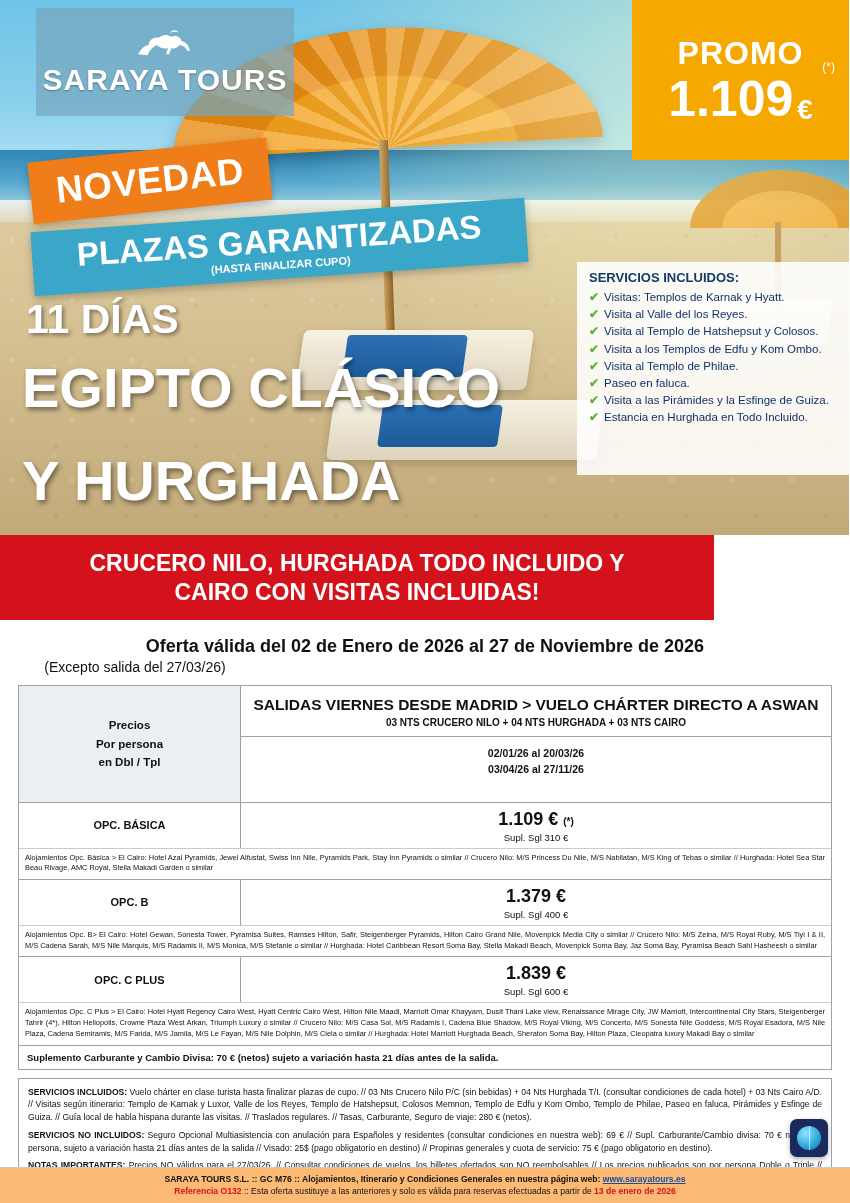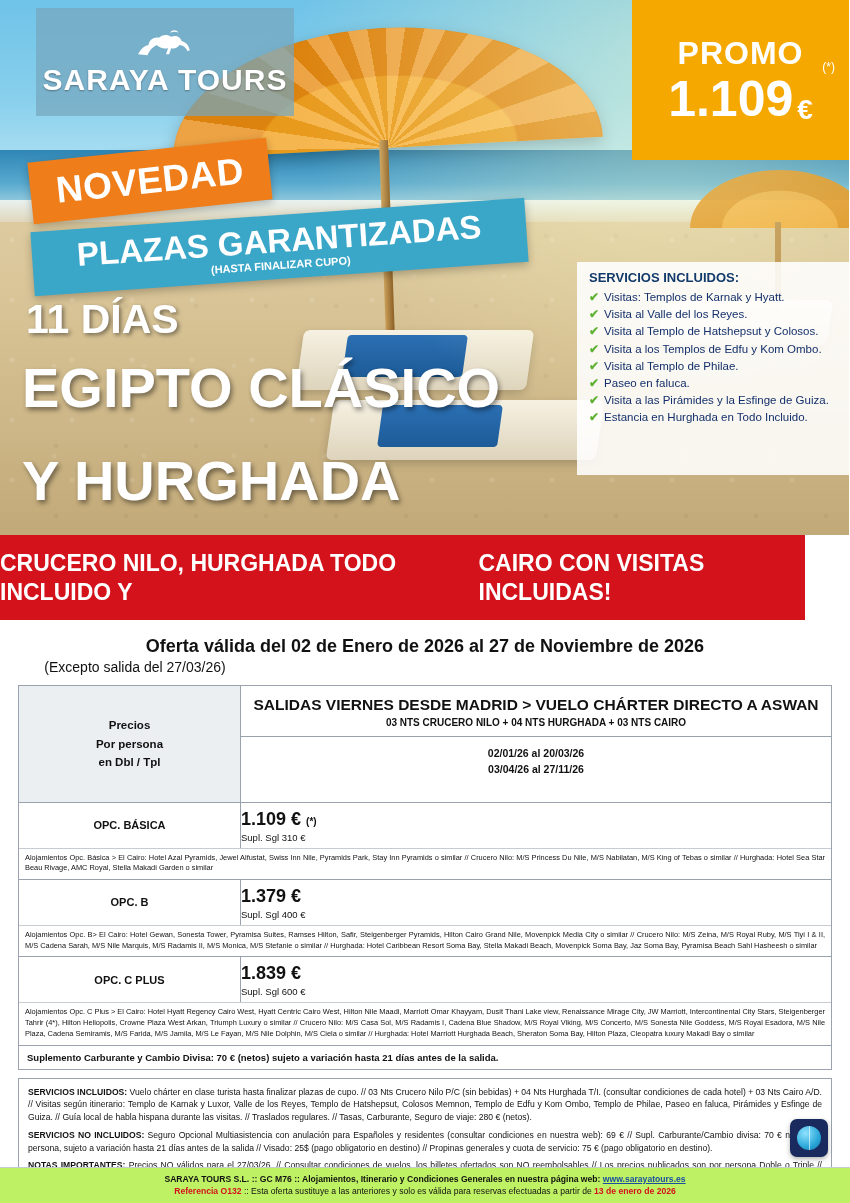--- a/index.html
+++ b/index.html
@@ -157,22 +157,22 @@
     margin:0 0 6px 0; font-size:13px; color:#123a6b; font-weight:bold;
   }
   .svc-item{
     display:flex; align-items:flex-start; gap:5px; margin-bottom:4px;
     font-size:11.5px; color:#14306b;
   }
   .check{ color:#5fb133; font-size:12px; line-height:1.1; font-weight:bold;}
 
   
   .redband{
-    position:relative; width:805px; height:85px; background:#d4121c;
-    display:flex;align-items:center;justify-content:center;
+    position:relative; width:714px; height:85px; background:#d4121c;
+    display:flex;flex-direction:column;align-items:center;justify-content:center;
   }
   .redband div{ color:#fff; font-size:23px; font-weight:bold; line-height:1.25;}
 
   
   .valid{
     text-align:center; padding-top:16px;
   }
   .valid .l1{ font-size:18px; font-weight:bold; color:#111; }
   .valid .l2{ font-size:14px; color:#111; margin-top:2px;}
 
@@ -196,21 +196,21 @@
     text-align:center; font-size:10.5px; font-weight:bold; color:#111;
     padding:9px 0 24px; line-height:1.5;
   }
   .prow{ display:flex; border-top:1px solid #9aa3ad; }
   .prow .left{
     width:222px; border-right:1px solid #9aa3ad; background:#fff;
     display:flex;align-items:center;justify-content:center;
     font-size:11px;font-weight:bold;color:#111; text-align:center;
   }
   .prow .right{
-    flex:1; padding:6px 0 5px;
+    flex:1; text-align:center; padding:6px 0 5px;
   }
   .price{ font-size:18px; font-weight:bold; color:#111;}
   .price .ast{ font-size:10px; }
   .supl{ font-size:9.5px; color:#111; margin-top:2px;}
   .hotels{
     font-size:7.4px; color:#111; line-height:1.45; padding:4px 6px 5px 6px;
     border-top:1px solid #c6ccd2; text-align:justify;
   }
   .carb{
     font-size:9.5px; font-weight:bold; color:#111; padding:6px 8px;
@@ -238,21 +238,21 @@
     background: radial-gradient(circle at 35% 30%, #8fe2ff, #2aa7d8 60%, #1173a8);
     position:relative;
   }
   .globe .ball:after{
     content:"";position:absolute;left:50%;top:0;width:1px;height:100%;
     background:rgba(255,255,255,.6);
   }
 
   
   .footer{
-    position:absolute; left:0; bottom:0; width:850px; background:#bef264;
+    position:absolute; left:0; bottom:0; width:850px; background:#fdba74;
     border-top:1px solid #c3ccd5; padding:6px 0 7px; text-align:center;
   }
   .footer .f1{ font-size:8.6px; color:#111; font-weight:bold;}
   .footer .f1 a{ color:#1a4fa0; text-decoration:underline;}
   .footer .f2{ font-size:8.6px; margin-top:2px;}
   .footer .ref{ color:#d4121c; font-weight:bold;}
   .footer .rest{ color:#111; }
   .footer .date{ color:#d4121c; font-weight:bold;}
 </style>
 </head>

